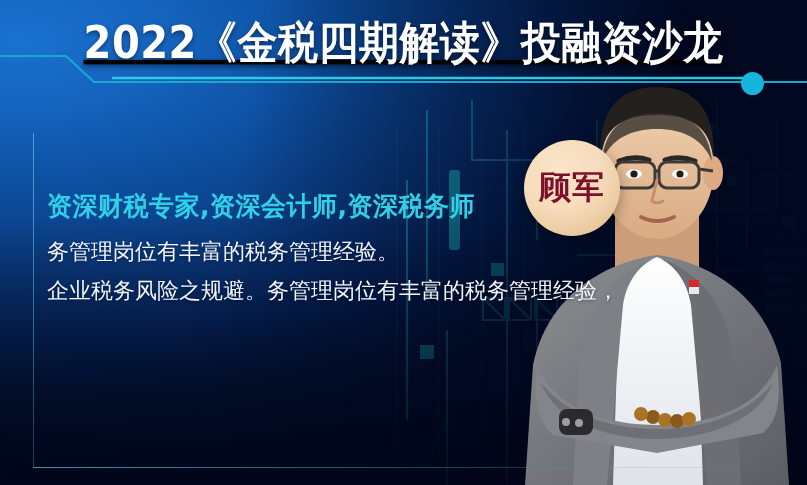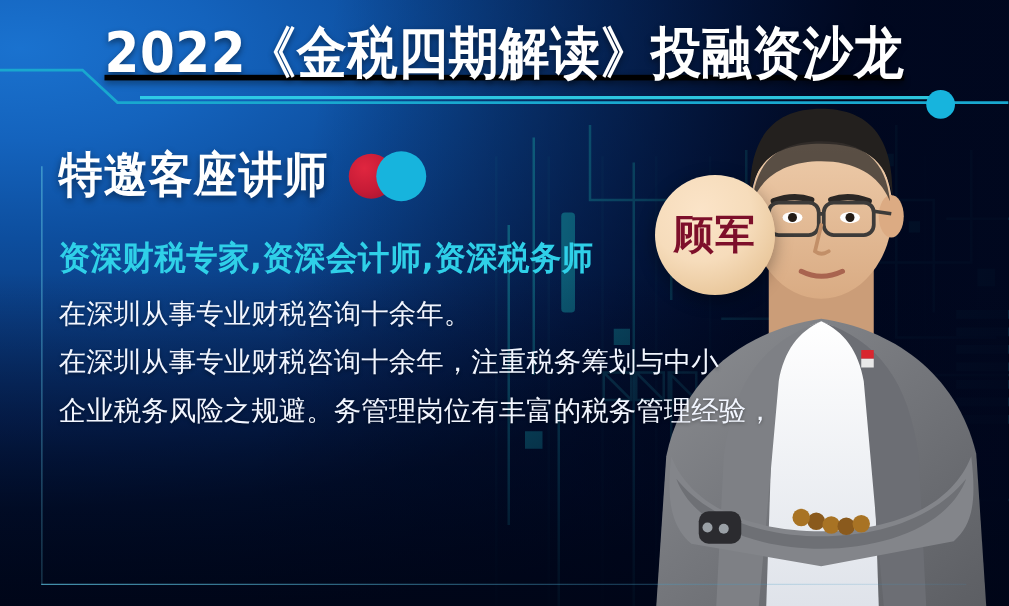--- a/index.html
+++ b/index.html
@@ -270,33 +270,25 @@
   </svg>
   <div class="hdr-dot"></div>
 
   <div class="title-band">
     <div class="title-text">2022《金税四期解读》投融资沙龙</div>
   </div>
 
   <div class="frame-v"></div>
   <div class="frame-h"></div>
 
-  <div class="sec-head">
-    <div class="sec-head-text">特邀客座讲师</div>
-    <div class="dots">
-      <div class="dot-red"></div>
-      <div class="dot-cyan"></div>
-    </div>
-  </div>
 
   <div class="subtitle">资深财税专家,资深会计师,资深税务师</div>
 
   <div class="bio">
-    <p>在深圳从事专业财税咨询十余年。</p>
-    <p>在深圳从事专业财税咨询十余年，注重税务筹划与中小</p>
+    <p>务管理岗位有丰富的税务管理经验。</p>
     <p>企业税务风险之规避。务管理岗位有丰富的税务管理经验，</p>
   </div>
 
   <div class="badge">
     <span class="badge-text">顾军</span>
   </div>
 
 </div>
 
 </body></html>

